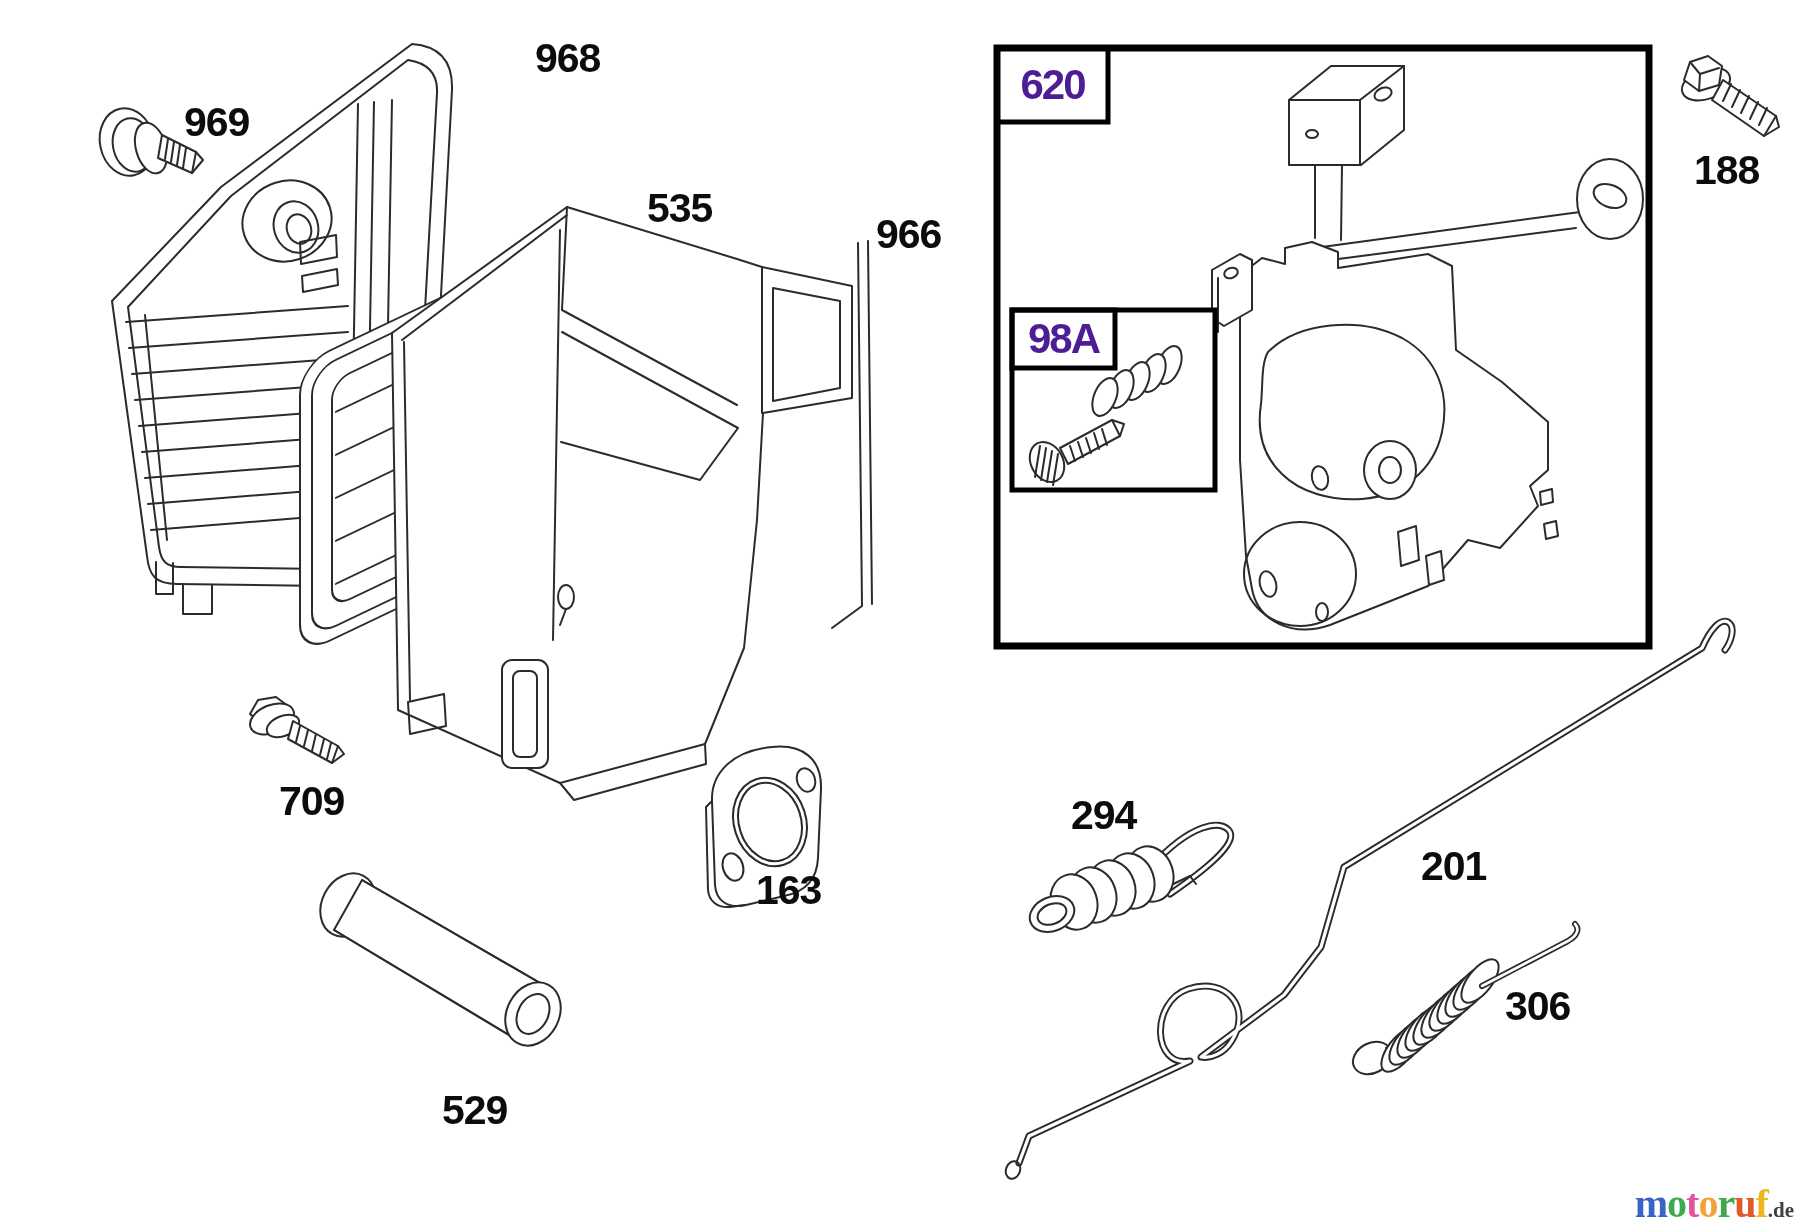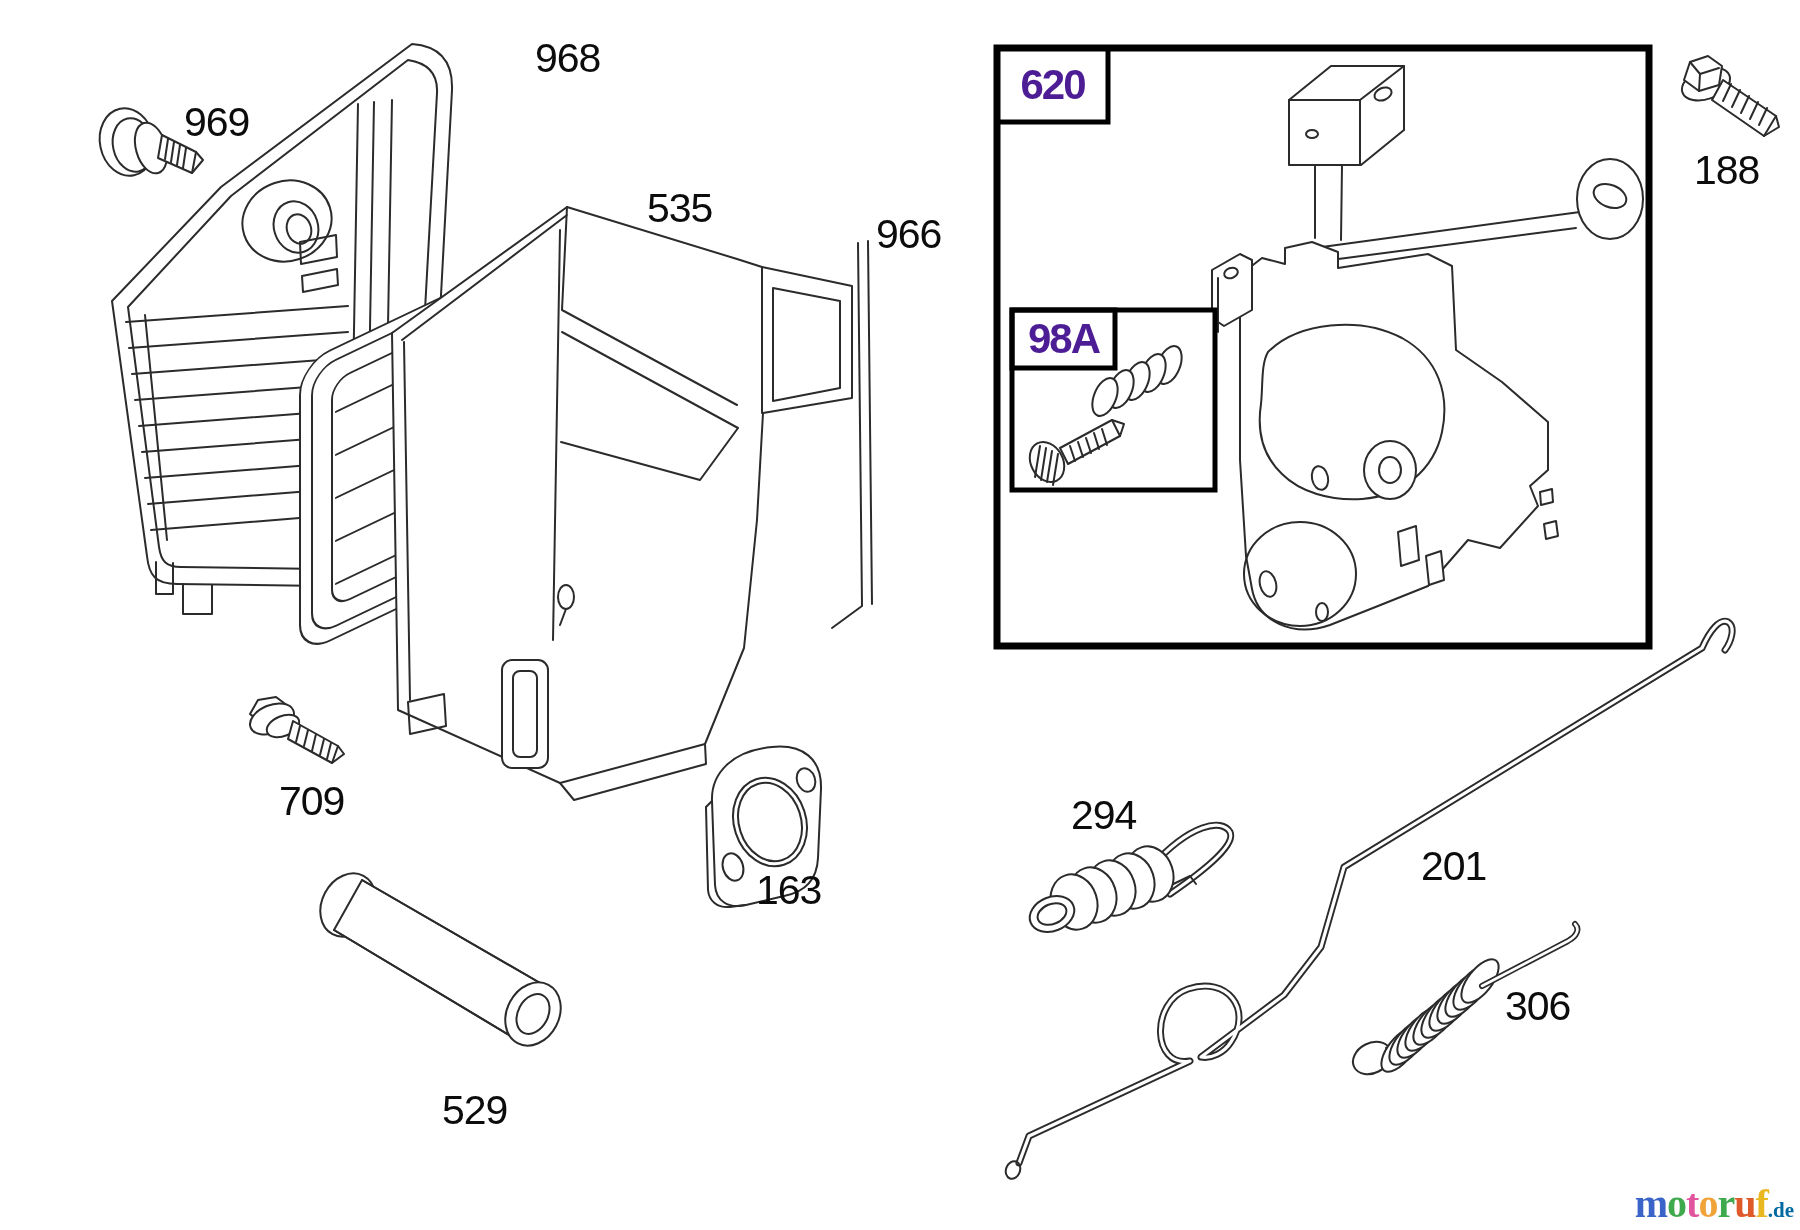--- a/index.html
+++ b/index.html
@@ -11,33 +11,33 @@
   .ln  { fill:none; stroke:#2b2b2b; stroke-width:2; stroke-linejoin:round; stroke-linecap:round; }
   .fw  { fill:#ffffff; stroke:#2b2b2b; stroke-width:2; stroke-linejoin:round; stroke-linecap:round; }
   .thick  { fill:none; stroke:#000000; stroke-width:7; }
   .thick5 { fill:none; stroke:#000000; stroke-width:5; }
   .wfill  { fill:#ffffff; stroke:#000000; stroke-width:5; }
   .wireb { fill:none; stroke:#2b2b2b; stroke-width:7; stroke-linejoin:round; stroke-linecap:round; }
   .wirew { fill:none; stroke:#ffffff; stroke-width:3.2; stroke-linejoin:round; stroke-linecap:round; }
   .wireb2 { fill:none; stroke:#2b2b2b; stroke-width:6; stroke-linejoin:round; stroke-linecap:round; }
   .wirew2 { fill:none; stroke:#ffffff; stroke-width:2.6; stroke-linejoin:round; stroke-linecap:round; }
   .plabel {
-    position:absolute; font-weight:normal; font-size:41px; line-height:1;
+    position:absolute; font-weight:bold; font-size:41px; line-height:1;
     letter-spacing:-1px; color:#0c0c0c; white-space:nowrap;
   }
   .boxlabel {
     position:absolute; display:flex; align-items:center; justify-content:center;
     font-weight:bold; font-size:42px; letter-spacing:-2px; color:#4c1d95;
   }
   .logo {
     position:absolute; right:6px; bottom:6px;
     font-family:"Liberation Serif", serif; font-weight:bold; font-size:40px;
     line-height:1; letter-spacing:-1px; white-space:nowrap;
   }
-  .logo .suffix { font-size:21px; color:#0369a1; letter-spacing:0; }
+  .logo .suffix { font-size:21px; color:#404040; letter-spacing:0; }
 </style>
 </head>
 <body>
 
 <div class="stage">
 
   <svg class="art" width="1800" height="1230" viewBox="0 0 1800 1230">
 
     <g>
       <path class="fw" d="M 412,44 C 440,46 453,62 452,90 L 427,556 C 426,577 416,586 396,587 L 177,584 C 156,584 149,576 147,556 L 112,301 L 221,187 Z"></path>

